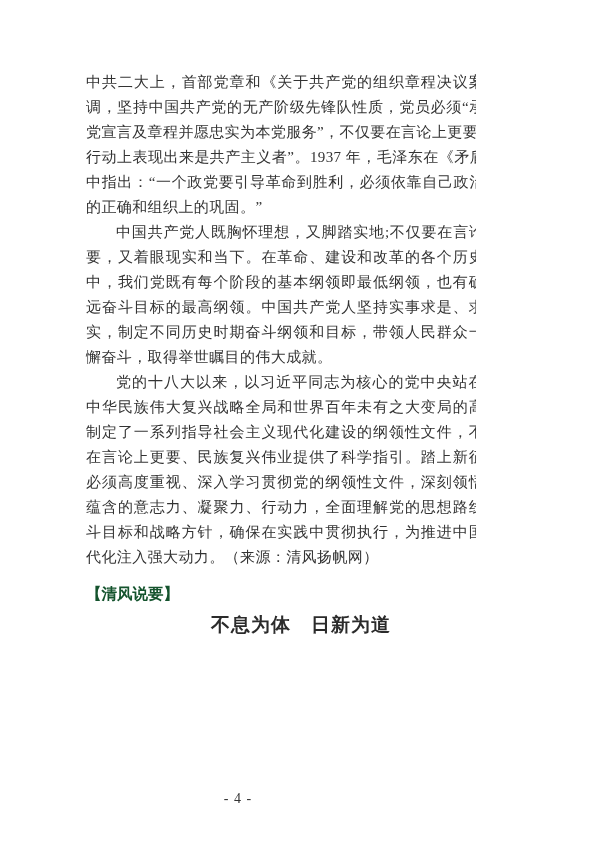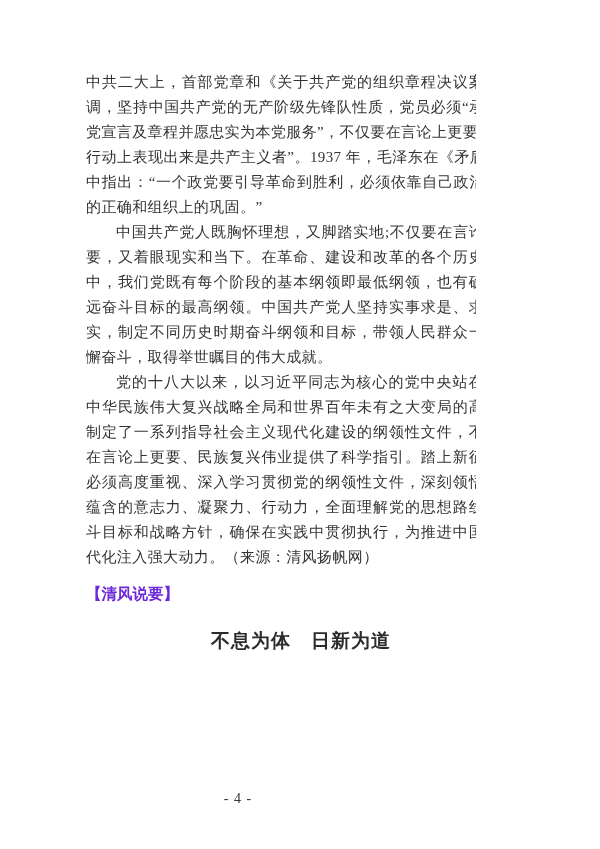--- a/index.html
+++ b/index.html
@@ -31,24 +31,24 @@
     color: #333333;
   }
   .indent {
     text-indent: 2em;
   }
   .section-header {
     margin-top: 11px;
     font-size: 15.5px;
     line-height: 25px;
     font-weight: bold;
-    color: #6d28d9;
+    color: #14532d;
   }
   .article-title {
-    margin-top: 20px;
+    margin-top: 4px;
     font-size: 19px;
     line-height: 30px;
     font-weight: bold;
     text-align: center;
     color: #2b2b2b;
     letter-spacing: 1px;
   }
   .article-para {
     margin-top: 23px;
   }

